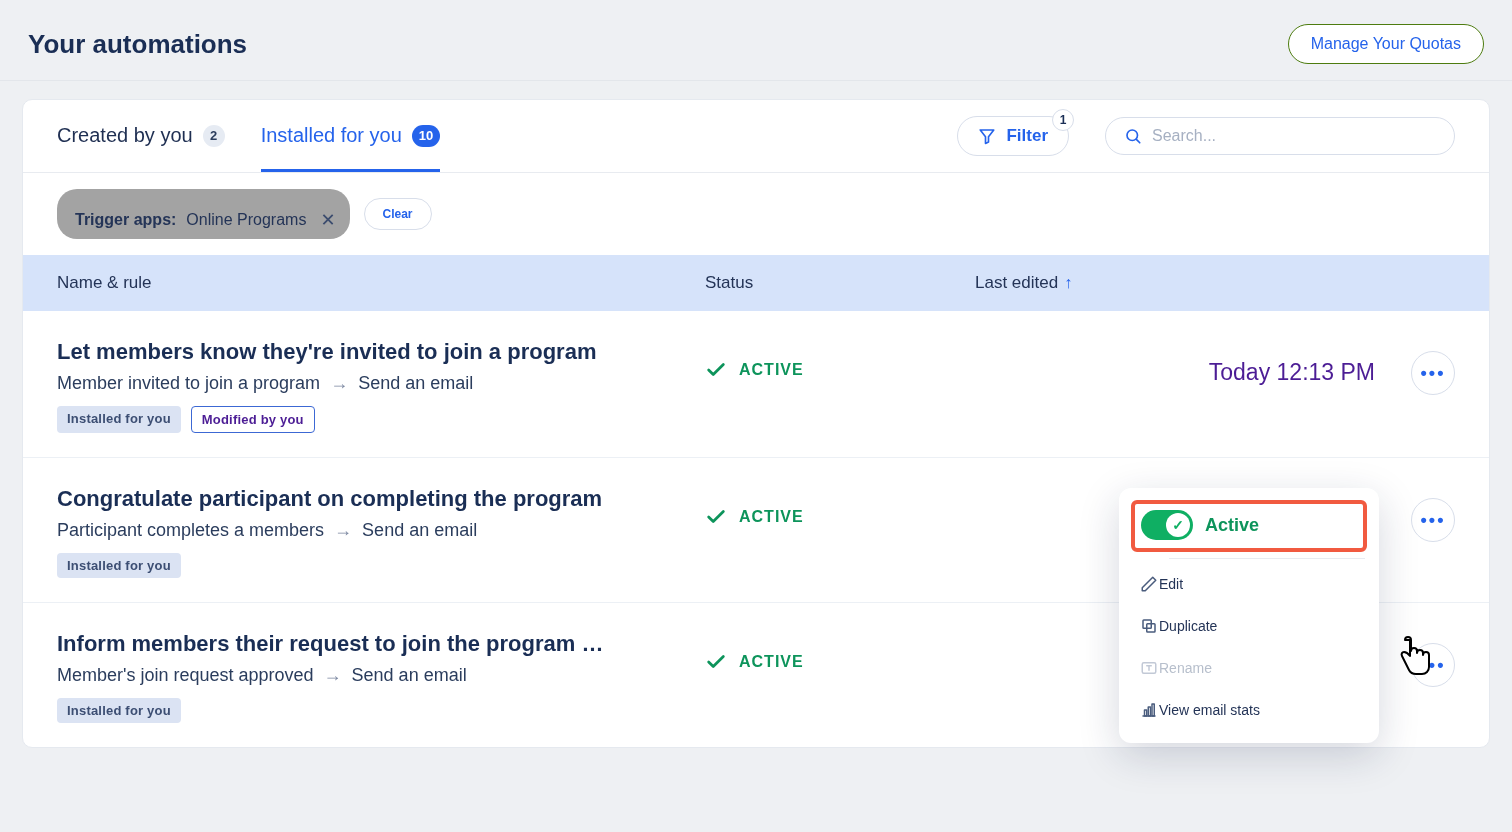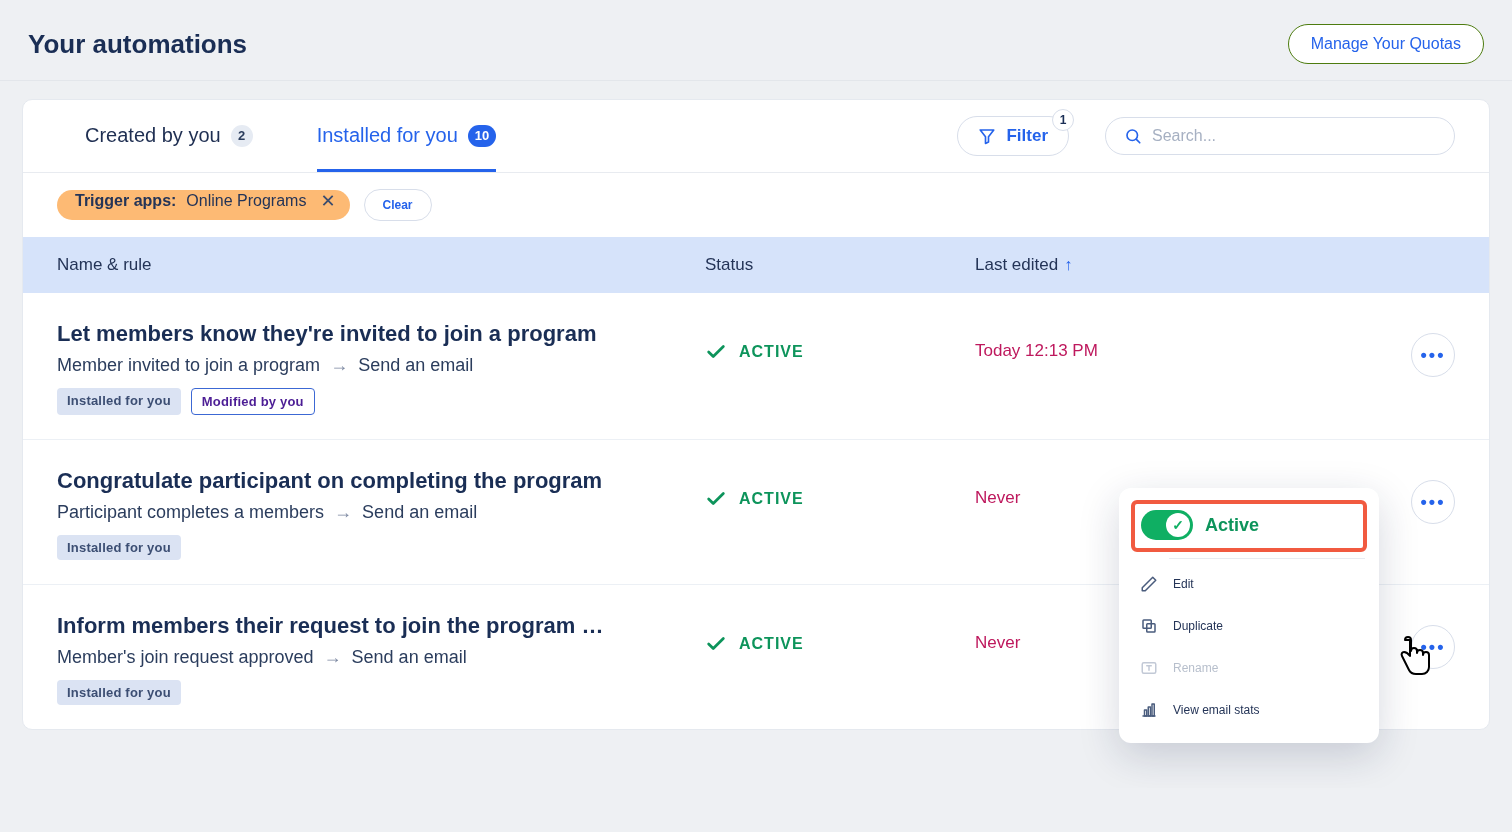--- a/index.html
+++ b/index.html
@@ -50,21 +50,20 @@
   .tab {
     display: flex;
     align-items: center;
     gap: 10px;
     padding: 24px 0 22px 0;
     font-size: 20px;
     color: #1f2f52;
     cursor: pointer;
     border-bottom: 3px solid transparent;
     position: relative;
-    margin-left: 28px;
   }
   .tab.active {
     color: #2563eb;
     border-bottom-color: #2563eb;
   }
   .badge {
     background: #e6ebf3;
     color: #2b3d5d;
     font-size: 13px;
     font-weight: 700;
@@ -130,24 +129,24 @@
     color: #1a2e55;
   }
   .search-box input::placeholder { color: #a6b0c2; }
   .chips-row {
     display: flex;
     align-items: center;
     gap: 14px;
     padding: 16px 34px;
   }
   .chip {
-    background: #fdba74;
+    background: #a3a3a3;
     color: #243457;
     border-radius: 20px;
-    padding: 0 14px 8px 18px;
+    padding: 20px 14px 8px 18px;
     display: inline-flex;
     align-items: center;
     gap: 10px;
     font-size: 16px;
   }
   .chip .label { font-weight: 600; }
   .chip .value { font-weight: 400; }
   .chip .x { color:#3b4c6e; cursor:pointer; font-size:18px; padding-left:4px;}
   .clear-btn {
     border: 1px solid #d8deea;
@@ -208,23 +207,24 @@
     align-items:center;
     gap: 12px;
     color: #0d945b;
     font-weight: 800;
     font-size: 16px;
     letter-spacing: 1px;
     padding-top: 20px;
   }
   .check-icon { color:#0d945b; }
   .edited {
-    font-size: 17px;
-    color: #be185d;
+    font-size: 23px;
+    color: #4c1d95;
     padding-top: 20px;
+    text-align: right;
   }
   .more-btn {
     width: 44px; height:44px;
     border:1px solid #d8deea;
     border-radius:50%;
     display:flex;
     align-items:center;
     justify-content:center;
     color:#2563eb;
     font-weight:900;
@@ -241,23 +241,22 @@
     width: 260px;
     background:#fff;
     border-radius:12px;
     box-shadow: 0 12px 40px rgba(20,35,70,0.18);
     padding: 12px;
     z-index:20;
   }
   .popover-item {
     display:flex;
     align-items:center;
-    gap:14px;
     padding: 12px 8px;
-    font-size:12px;
+    font-size:14px;
     color:#243457;
     cursor:pointer;
     border-radius:6px;
   }
   .popover-item.disabled { color:#b7bfcc; cursor:default;}
   .popover-item .icn { width:20px; display:inline-flex; justify-content:center; color:#4a5c7d;}
   .popover-item.disabled .icn { color:#c2c9d6; }
   .popover-divider {
     height:1px; background:#e8ebf1; margin:6px 2px 4px 38px;
   }

